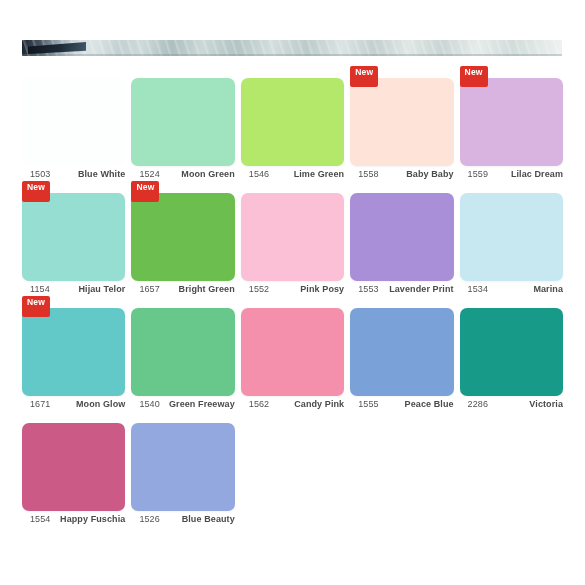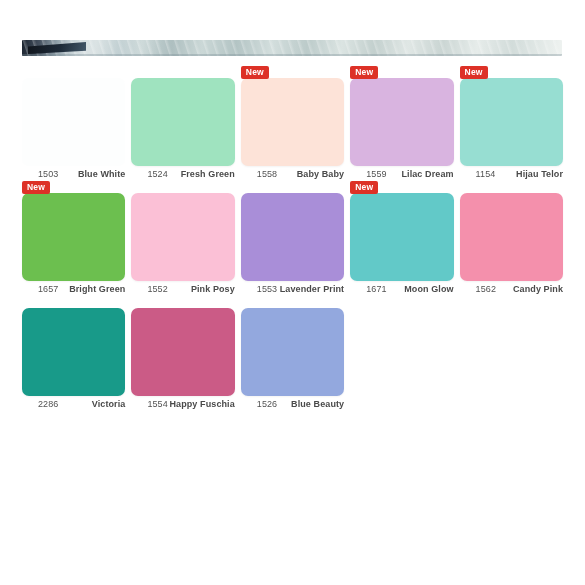--- a/index.html
+++ b/index.html
@@ -110,29 +110,29 @@
   }
   .badge {
     position: absolute;
     left: 0px;
     top: 0px;
     background: #dd3127;
     color: #ffffff;
     font-size: 8.5px;
     line-height: 11px;
     font-weight: bold;
-    padding: 1px 5px 1px 5px;
+    padding: 1px 5px 9px 5px;
     border-radius: 2px;
     letter-spacing: 0.2px;
     z-index: 3;
     font-family: "Liberation Sans", sans-serif;
   }
   .labels {
     position: absolute;
-    left: 16px;
+    left: 8px;
     right: 0;
     top: 103px;
     display: flex;
     justify-content: space-between;
     align-items: center;
     font-size: 9px;
     color: #4b4b4b;
     white-space: nowrap;
     font-family: "Liberation Sans", sans-serif;
   }
@@ -163,21 +163,28 @@
         <div class="swatch pale" style="background: rgb(253, 254, 254);"></div>
         <div class="labels">
           <span class="code">1503</span>
           <span class="name">Blue White</span>
         </div>
       </div>
       <div class="cell">
         <div class="swatch" style="background: rgb(159, 227, 191);"></div>
         <div class="labels">
           <span class="code">1524</span>
-          <span class="name">Fresh Green</span>
+          <span class="name">Moon Green</span>
+        </div>
+      </div>
+      <div class="cell">
+        <div class="swatch" style="background: rgb(179, 232, 106);"></div>
+        <div class="labels">
+          <span class="code">1546</span>
+          <span class="name">Lime Green</span>
         </div>
       </div>
       <div class="cell">
         <div class="swatch" style="background: rgb(253, 227, 216);"></div>
         <div class="badge" style="background: rgb(221, 49, 39);">New</div>
         <div class="labels">
           <span class="code">1558</span>
           <span class="name">Baby Baby</span>
         </div>
       </div>
@@ -213,35 +220,56 @@
         </div>
       </div>
       <div class="cell">
         <div class="swatch" style="background: rgb(169, 142, 216);"></div>
         <div class="labels">
           <span class="code">1553</span>
           <span class="name">Lavender Print</span>
         </div>
       </div>
       <div class="cell">
+        <div class="swatch" style="background: rgb(200, 232, 241);"></div>
+        <div class="labels">
+          <span class="code">1534</span>
+          <span class="name">Marina</span>
+        </div>
+      </div>
+      <div class="cell">
         <div class="swatch" style="background: rgb(98, 201, 200);"></div>
         <div class="badge" style="background: rgb(221, 49, 39);">New</div>
         <div class="labels">
           <span class="code">1671</span>
           <span class="name">Moon Glow</span>
         </div>
       </div>
       <div class="cell">
+        <div class="swatch" style="background: rgb(104, 200, 139);"></div>
+        <div class="labels">
+          <span class="code">1540</span>
+          <span class="name">Green Freeway</span>
+        </div>
+      </div>
+      <div class="cell">
         <div class="swatch" style="background: rgb(244, 144, 172);"></div>
         <div class="labels">
           <span class="code">1562</span>
           <span class="name">Candy Pink</span>
         </div>
       </div>
       <div class="cell">
+        <div class="swatch" style="background: rgb(123, 162, 216);"></div>
+        <div class="labels">
+          <span class="code">1555</span>
+          <span class="name">Peace Blue</span>
+        </div>
+      </div>
+      <div class="cell">
         <div class="swatch" style="background: rgb(24, 154, 137);"></div>
         <div class="labels">
           <span class="code">2286</span>
           <span class="name">Victoria</span>
         </div>
       </div>
       <div class="cell">
         <div class="swatch" style="background: rgb(203, 91, 134);"></div>
         <div class="labels">
           <span class="code">1554</span>

